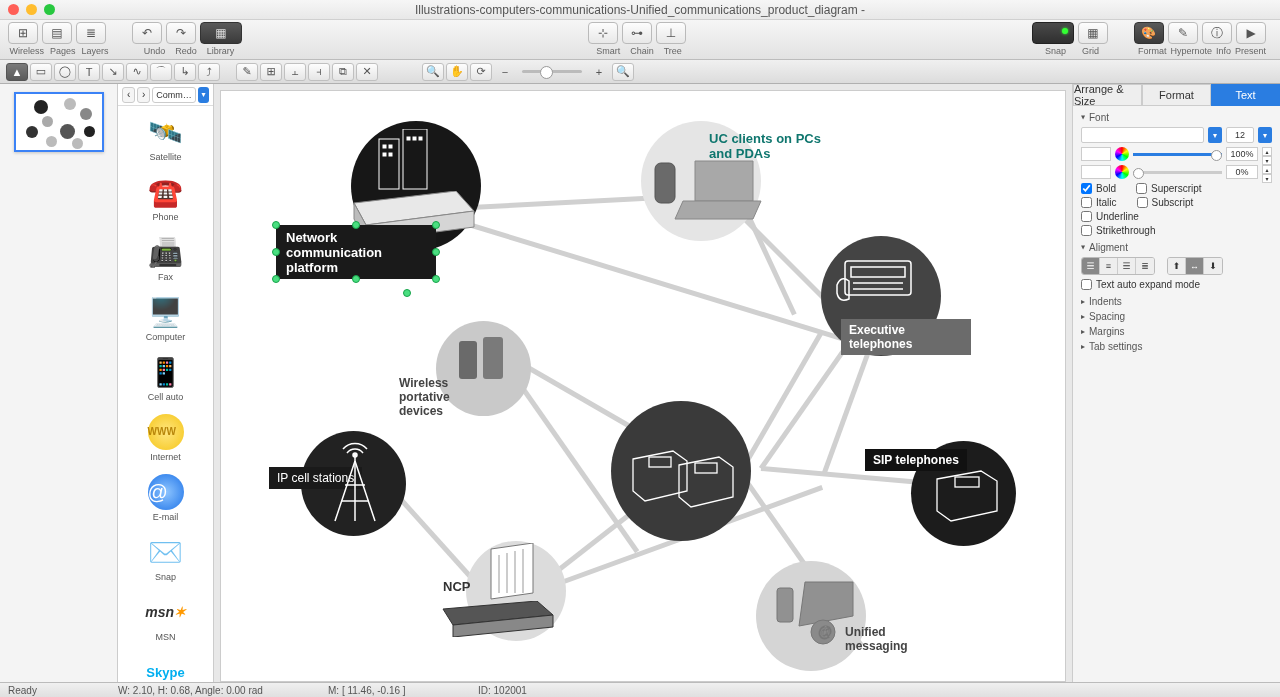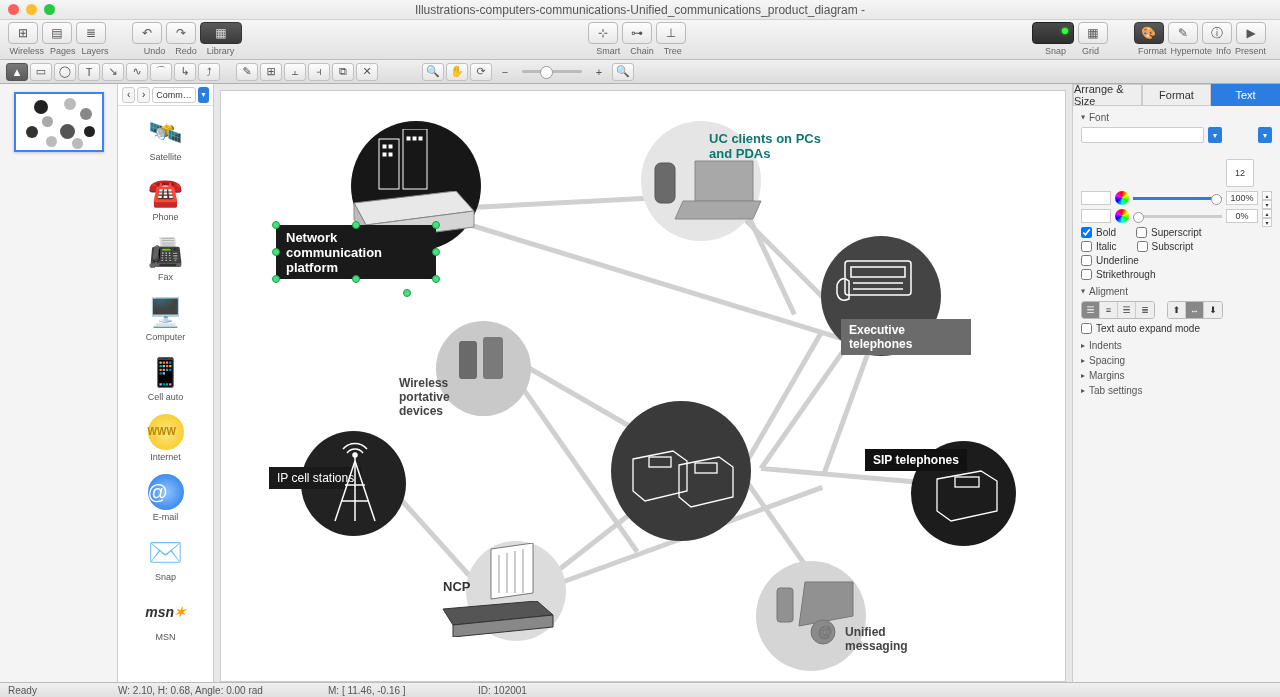--- a/index.html
+++ b/index.html
@@ -68,21 +68,21 @@
 .insp-tabs { display:flex; height:22px; }
 .insp-tab { flex:1; display:flex; align-items:center; justify-content:center; font-size:11px; border:1px solid #ccc; background:#eee; border-bottom:1px solid #ccc;}
 .insp-tab.active { background:#2a7de1; color:#fff; border-color:#2a7de1;}
 .insp-body { flex:1; padding:6px 8px; font-size:10px; overflow-y:auto;}
 .insp-section { margin-bottom:6px;}
 .insp-head { display:flex; align-items:center; color:#555; font-size:10px; margin-bottom:4px;}
 .insp-head::before { content:'▸'; margin-right:4px; font-size:8px; transform:rotate(90deg); display:inline-block;}
 .insp-head.collapsed::before{transform:none;}
 .font-row { display:flex; gap:4px; margin-bottom:4px;}
 .font-dd { flex:1; height:16px; border:1px solid #ccc; background:#fff; border-radius:2px;}
-.size-dd { width:28px; height:28px; border:1px solid #ccc; background:#fff; border-radius:2px; font-size:9px; display:flex;align-items:center;justify-content:center;margin-top:32px;}
+.size-dd { width:28px; height:16px; border:1px solid #ccc; background:#fff; border-radius:2px; font-size:9px; display:flex;align-items:center;justify-content:center;}
 .size-step { width:14px; height:16px; background:#2a7de1; border-radius:2px;display:flex;align-items:center;justify-content:center;color:#fff;font-size:8px;}
 .color-row { display:flex; align-items:center; gap:4px; margin-bottom:4px;}
 .color-dd { width:30px; height:14px; border:1px solid #ccc; background:#fff;}
 .color-wheel { width:14px;height:14px;border-radius:50%;background:conic-gradient(red,yellow,lime,cyan,blue,magenta,red);}
 .mini-slider { flex:1; height:3px; background:#ccc; position:relative;}
 .mini-slider.blue::before{content:'';position:absolute;left:0;top:0;height:3px;width:100%;background:#2a7de1;}
 .mini-slider::after{content:'';position:absolute;right:0;top:-3px;width:9px;height:9px;border-radius:50%;background:#fff;border:1px solid #999;}
 .mini-slider.zero::after{left:0;right:auto;}
 .pct-box { width:32px; height:14px; border:1px solid #ccc; background:#fff; font-size:9px; display:flex;align-items:center;justify-content:center;}
 .stepper { width:10px;height:14px;display:flex;flex-direction:column;}
@@ -272,20 +272,23 @@
           <div class="shape-label">E-mail</div>
         </div>
       <div class="shape-item">
           <div class="shape-icon">✉️</div>
           <div class="shape-label">Snap</div>
         </div>
       <div class="shape-item">
           <div class="shape-icon" style="font-size:14px;font-weight:bold;font-style:italic;">msn<span style="color:#f90;">✶</span></div>
           <div class="shape-label">MSN</div>
         </div>
+      <div class="shape-item">
+          <div class="shape-icon" style="font-size:13px;font-weight:bold;color:#00aff0;">Skype</div>
+        </div>
     </div>
   </div>
 
   <div class="canvaswrap">
     <div class="canvas">
 
       <div class="edge" style="left:230px;top:115px;width:250px;transform:rotate(-3deg);"></div>
       <div class="edge" style="left:228px;top:125px;width:410px;transform:rotate(17deg);"></div>
       <div class="edge" style="left:500px;top:102px;width:170px;transform:rotate(45deg);"></div>
       <div class="edge" style="left:510px;top:85px;width:150px;transform:rotate(65deg);"></div>

